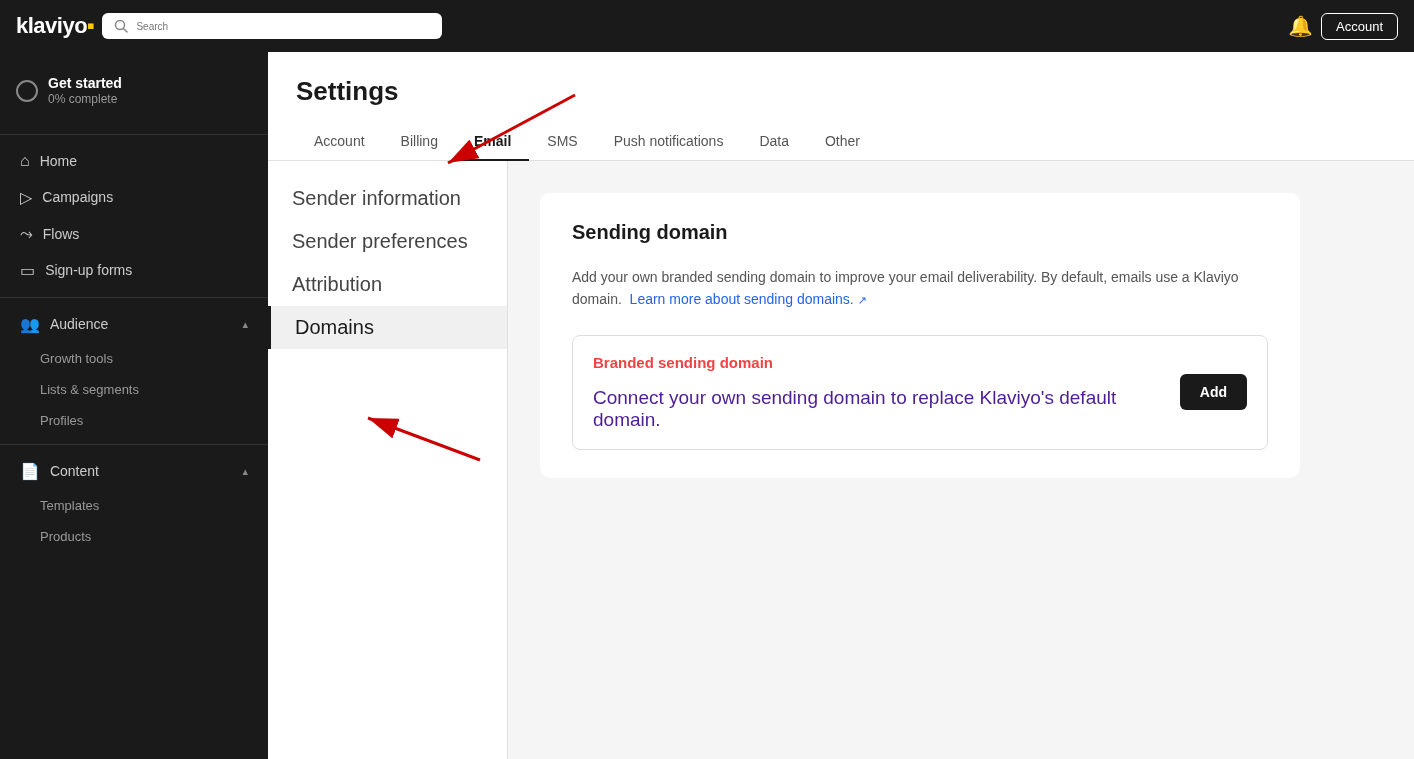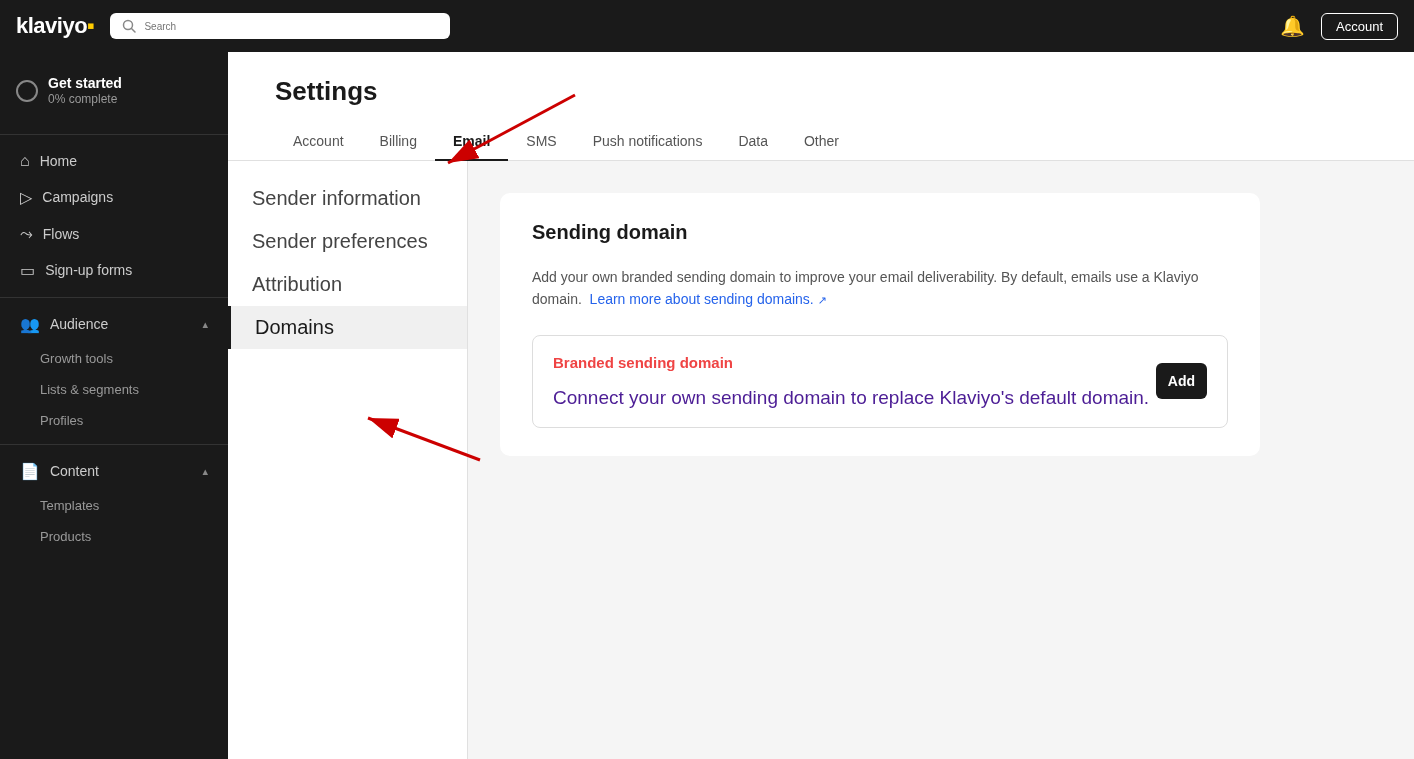--- a/index.html
+++ b/index.html
@@ -5,21 +5,21 @@
     * { box-sizing: border-box; margin: 0; padding: 0; }
     body { font-family: -apple-system, BlinkMacSystemFont, 'Segoe UI', sans-serif; background: #f5f5f5; display: flex; flex-direction: column; height: 759px; overflow: hidden; }
 
     
     .topnav {
       background: #1a1a1a;
       height: 52px;
       display: flex;
       align-items: center;
       padding: 0 16px;
-      gap: 16px;
+      gap: 8px;
       flex-shrink: 0;
     }
     .logo {
       color: white;
       font-size: 22px;
       font-weight: bold;
       letter-spacing: -0.5px;
       white-space: nowrap;
     }
     .logo span { color: #ffcc00; }
@@ -55,21 +55,21 @@
 
     
     .main-layout {
       display: flex;
       flex: 1;
       overflow: hidden;
     }
 
     
     .sidebar {
-      width: 228px;
+      width: 268px;
       background: #1a1a1a;
       color: #ccc;
       display: flex;
       flex-direction: column;
       flex-shrink: 0;
       overflow-y: auto;
       padding: 12px 0;
     }
     .get-started {
       display: flex;
@@ -117,21 +117,21 @@
     .content-area {
       flex: 1;
       background: white;
       display: flex;
       flex-direction: column;
       overflow: hidden;
     }
 
     
     .settings-header {
-      padding: 24px 32px 0 47px;
+      padding: 24px 32px 0 28px;
       background: white;
       border-bottom: 1px solid #e0e0e0;
     }
     .settings-title {
       font-size: 26px;
       font-weight: 600;
       color: #1a1a1a;
       margin-bottom: 16px;
     }
     .settings-tabs {
@@ -226,21 +226,21 @@
       margin-bottom: 16px;
     }
     .branded-domain-info .bd-sub {
       font-size: 19px;
       color: #4c1d95;
     }
     .add-btn {
       background: #1a1a1a;
       color: white;
       border: none;
-      padding: 10px 12px;
+      padding: 10px 20px;
       border-radius: 6px;
       font-size: 14px;
       font-weight: 600;
       cursor: pointer;
     }
   </style>
 </head>
 <body>
 
 <div class="topnav">

